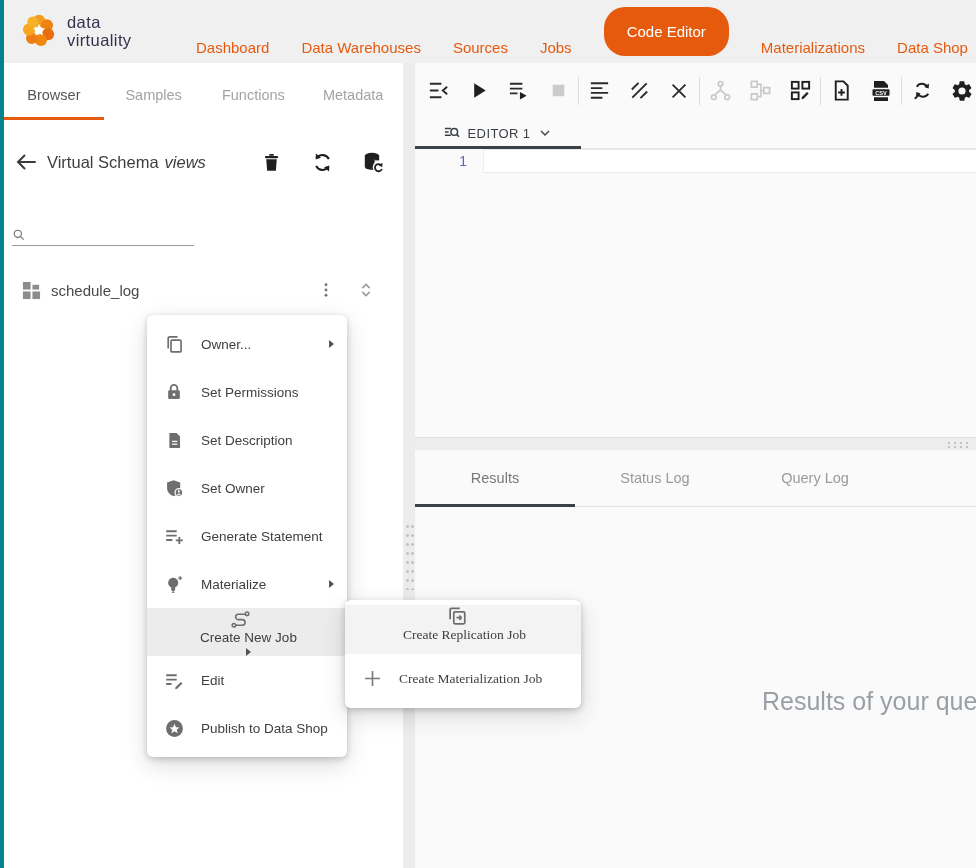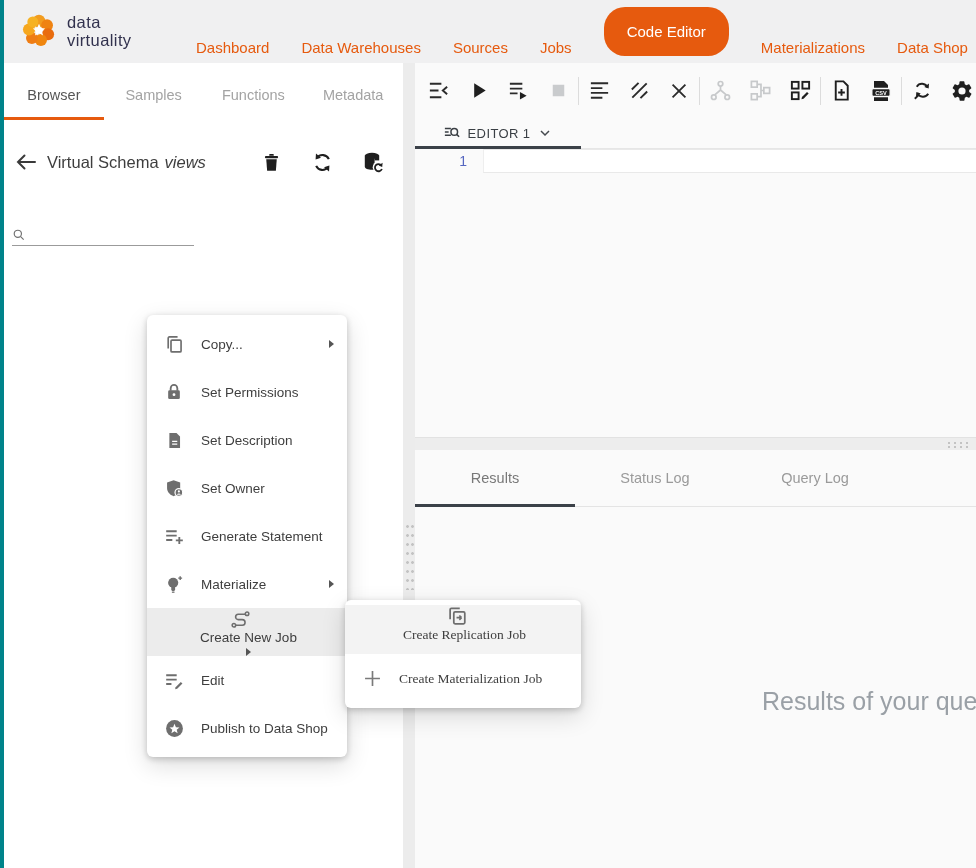--- a/index.html
+++ b/index.html
@@ -172,20 +172,41 @@
   </div>
 
   <div class="search-row">
     <svg width="14" height="14" viewBox="0 0 24 24">
         <circle cx="10" cy="10" r="6.2" stroke="#707070" stroke-width="2" fill="none"></circle>
         <path d="M14.8 14.8 20 20" stroke="#707070" stroke-width="2"></path>
       </svg>
     <input type="text" value="" style="">
   </div>
 
+  <div class="tree-row">
+    <svg width="19" height="19" viewBox="0 0 20 20">
+        <rect x="1" y="1" width="8" height="8" fill="#8c8c8c"></rect>
+        <rect x="1" y="11" width="8" height="8" fill="#8c8c8c"></rect>
+        <rect x="11" y="4" width="7" height="5" fill="#8c8c8c"></rect>
+        <rect x="11" y="11" width="8" height="8" fill="#8c8c8c"></rect>
+      </svg>
+    <span class="tree-label">schedule_log</span>
+    <span class="tree-btn">
+      <svg width="18" height="18" viewBox="0 0 24 24">
+          <circle cx="12" cy="5" r="1.9" fill="#757575"></circle>
+          <circle cx="12" cy="12" r="1.9" fill="#757575"></circle>
+          <circle cx="12" cy="19" r="1.9" fill="#757575"></circle>
+        </svg>
+    </span>
+    <span class="tree-btn">
+      <svg width="18" height="18" viewBox="0 0 24 24" fill="none">
+          <path d="M7 9.5 12 4.5l5 5M7 14.5l5 5 5-5" stroke="#9b9b9b" stroke-width="2"></path>
+        </svg>
+    </span>
+  </div>
 </div>
 
 <div class="v-splitter">
   <div class="v-grip"></div>
 </div>
 
 <div class="main">
 
   <div class="toolbar">
     <span class="tbtn">
@@ -319,21 +340,21 @@
 </div>
 
 <div class="menu main-menu">
   <div class="menu-item">
     <span class="mi-icon">
         <svg width="21" height="21" viewBox="0 0 24 24" fill="none">
           <rect x="8" y="7" width="11.5" height="13.5" rx="1.2" stroke="#6e6e6e" stroke-width="1.9"></rect>
           <path d="M4.8 16.5V4.6a1.3 1.3 0 0 1 1.3-1.3h9.4" stroke="#6e6e6e" stroke-width="1.9"></path>
         </svg>
       </span>
-    <span class="mi-label">Copy...</span>
+    <span class="mi-label">Owner...</span>
     <span class="mi-arrow"></span>
   </div>
   <div class="menu-item">
     <span class="mi-icon">
         <svg width="20" height="20" viewBox="0 0 24 24">
           <path d="M8 10.5V7.5a4 4 0 0 1 8 0v3" stroke="#6e6e6e" stroke-width="2.2" fill="none"></path>
           <rect x="5" y="10" width="14" height="10.5" rx="1.6" fill="#6e6e6e"></rect>
           <circle cx="12" cy="15.2" r="1.7" fill="#fff"></circle>
         </svg>
       </span>

